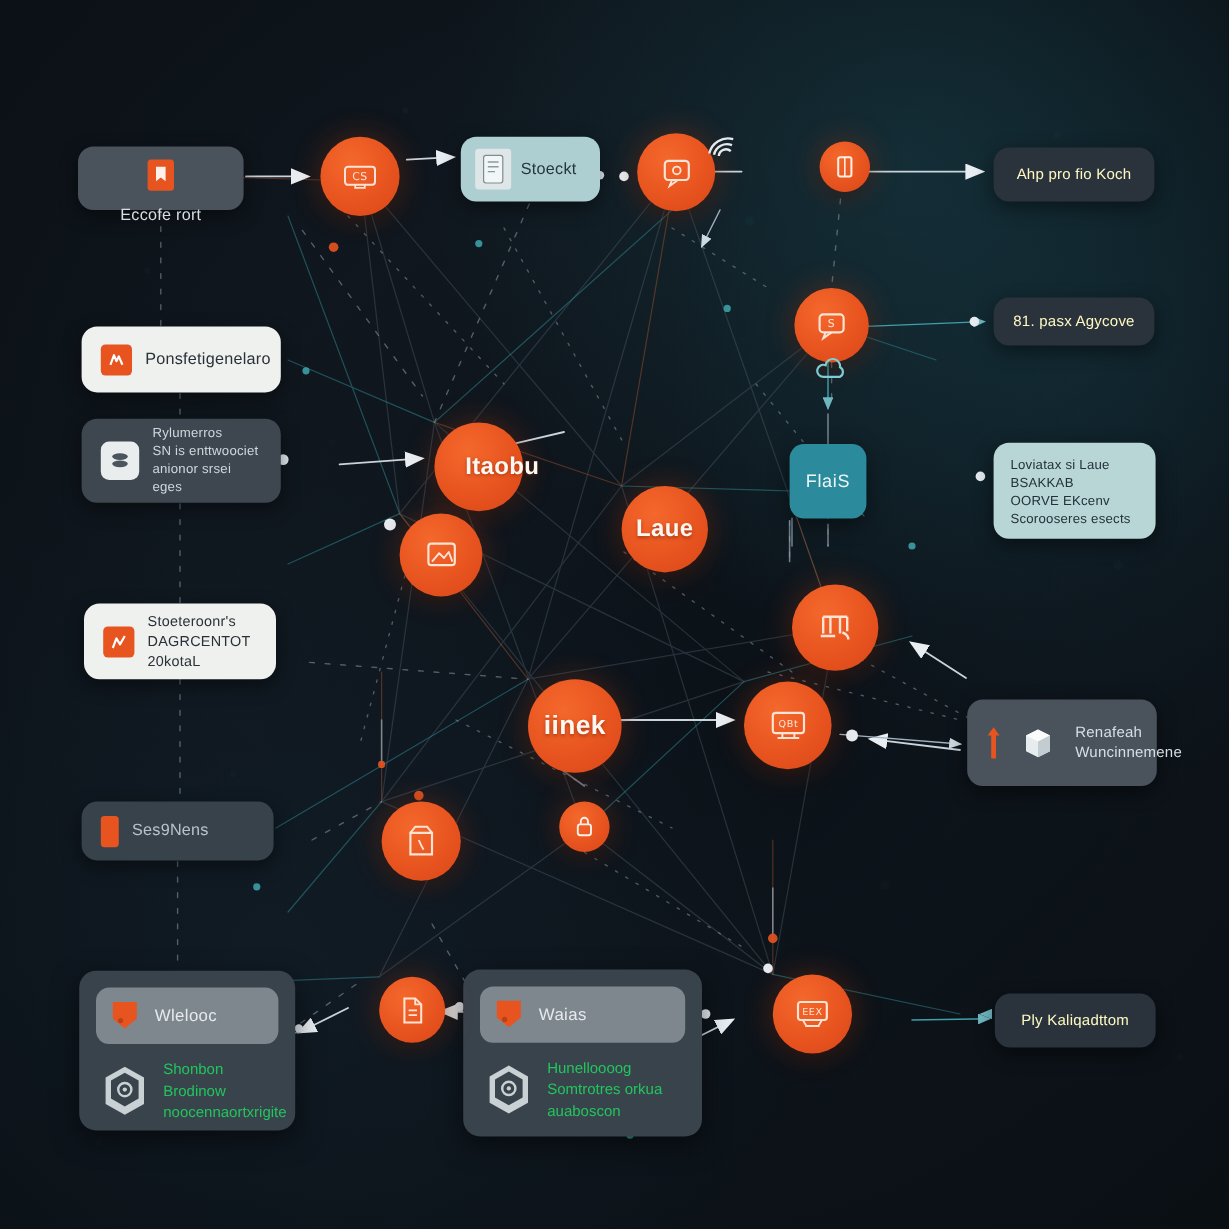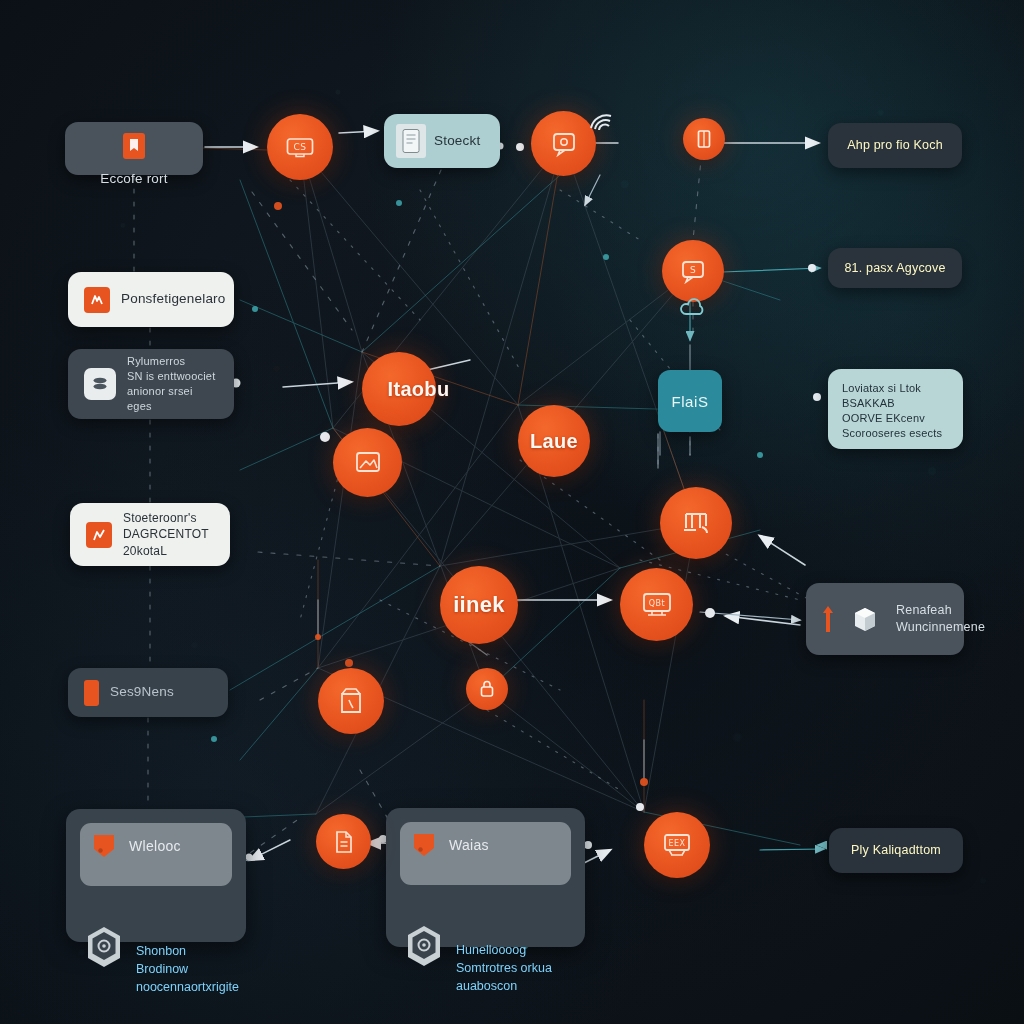--- a/index.html
+++ b/index.html
@@ -57,25 +57,25 @@
   .badge.doc{width:30px;height:34px;border-radius:3px;background:#dfe6e7;}
   .hex{width:40px;height:44px;flex:0 0 auto;}
 
   
   .panelcard{
     position:absolute;border-radius:14px;background:#39434c;
     box-shadow:0 7px 22px rgba(0,0,0,.5);box-sizing:border-box;padding:14px;
   }
   .inner-pill{
     display:flex;align-items:center;gap:12px;background:#7e878e;
-    border-radius:11px;padding:9px 16px 26px 11px;
+    border-radius:11px;padding:9px 16px 10px 11px;
   }
   .inner-pill .txt{color:#e6eaee;font-size:14px;letter-spacing:.3px;}
   .panel-row{display:flex;align-items:center;gap:12px;margin-top:12px;padding-left:4px;}
-  .panel-row .txt{color:#7dd3fc;font-size:12.5px;line-height:1.45;white-space:pre-line;margin-top:44px;}
+  .panel-row .txt{color:#22c55e;font-size:12.5px;line-height:1.45;white-space:pre-line;}
 
   
   .node{
     position:absolute;border-radius:50%;
     background:radial-gradient(circle at 38% 32%, #f4682c 0%, #e8541f 55%, #d8471a 100%);
     display:flex;align-items:center;justify-content:center;
     box-shadow:0 0 26px rgba(232,84,31,.30), 0 4px 14px rgba(0,0,0,.4);
   }
   .node .glyph{font-size:20px;color:#ffe6d8;letter-spacing:.5px;}
   .node .ntext{
@@ -318,21 +318,21 @@
 
   <div class="card slate" style="left:828px;top:123px;width:134px;height:45px;justify-content:center;font-size:12.5px;">
     <span class="txt">Ahp pro fio Koch</span>
   </div>
 
   <div class="card slate" style="left:828px;top:248px;width:134px;height:40px;justify-content:center;font-size:12.5px;">
     <span class="txt">81. pasx Agycove</span>
   </div>
 
   <div class="card tealdk" style="left:828px;top:369px;width:135px;height:80px;align-items:flex-start;font-size:11px;padding:12px 14px;">
-    <span class="txt">Loviatax si Ltok
+    <span class="txt">Loviatax si Laue
 BSAKKAB
 OORVE EKcenv
 Scorooseres esects</span>
   </div>
 
   <div class="card dark" style="left:806px;top:583px;width:158px;height:72px;font-size:12.5px;gap:16px;">
     <span class="badge" style="width:12px;height:28px;">
       <svg class="ico" width="12" height="28" viewBox="0 0 12 28">
           <path d="M6 1 L11 8 H8 V27 H4 V8 H1 Z" fill="#e8541f"></path>
         </svg>

